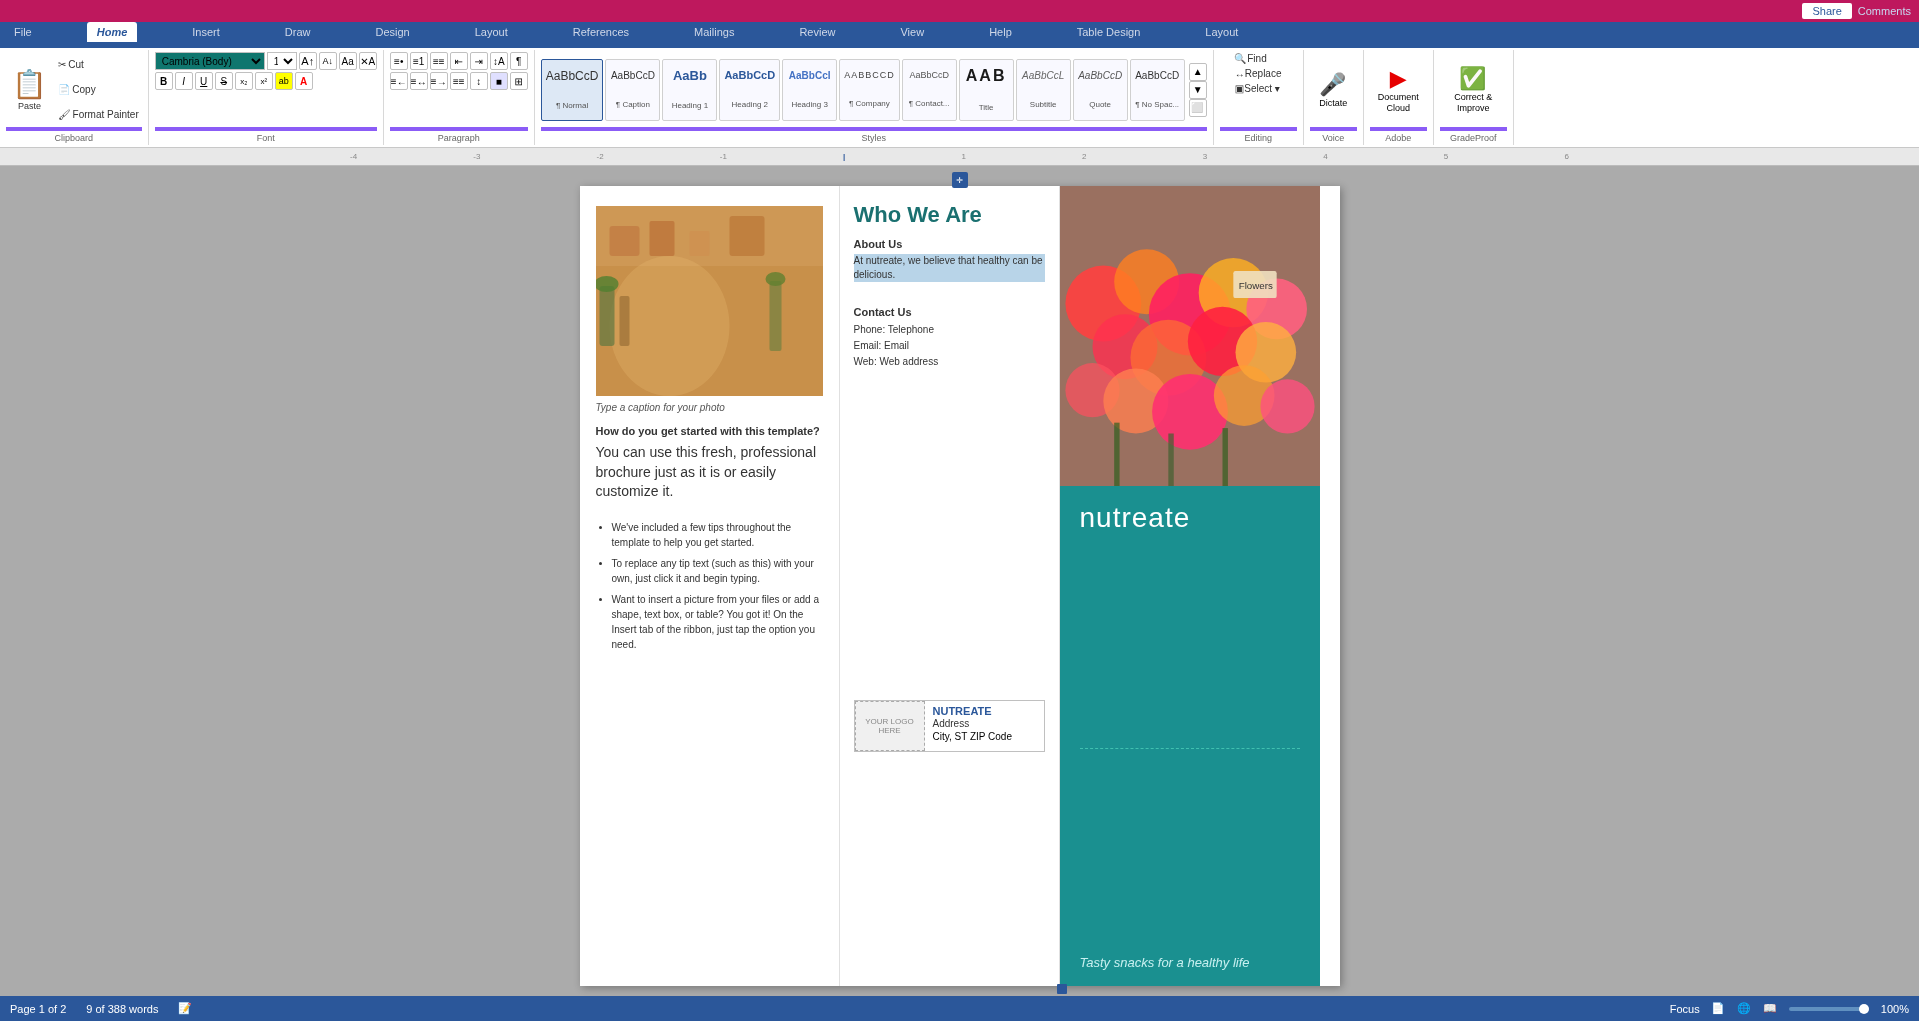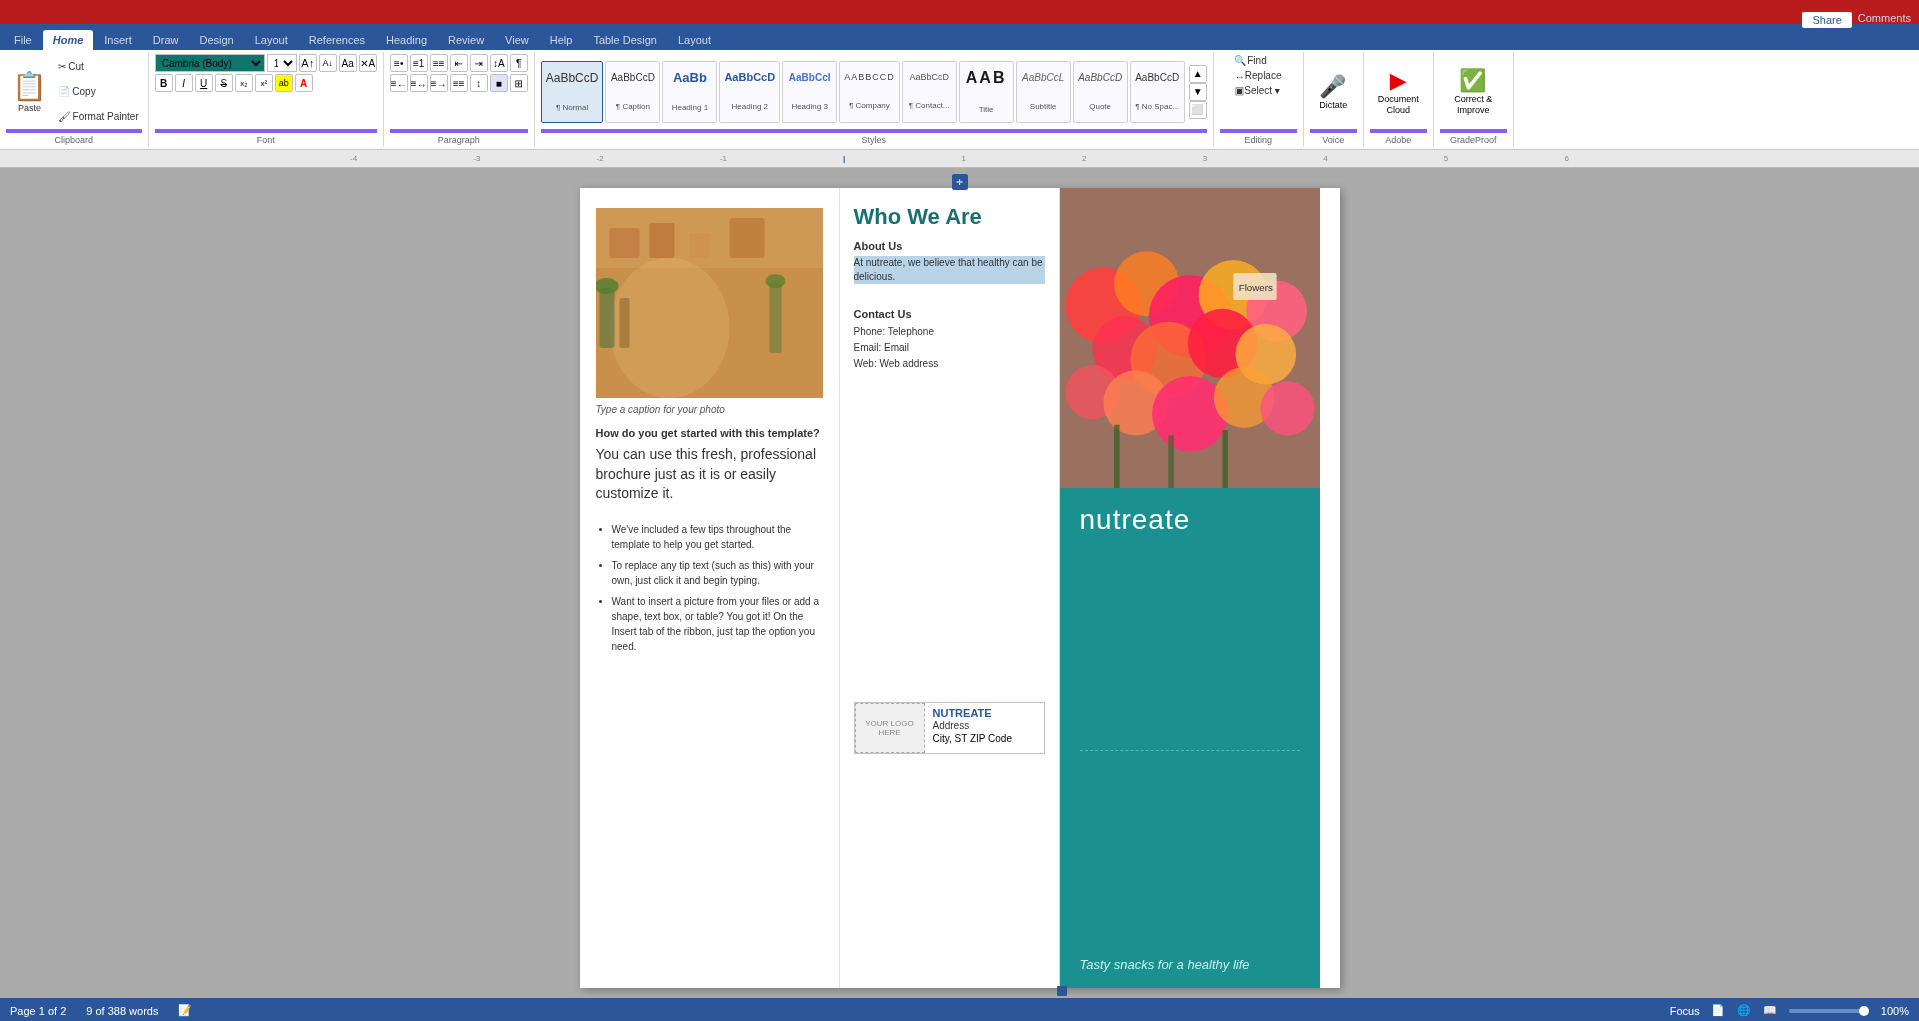--- a/index.html
+++ b/index.html
@@ -1,36 +1,37 @@
 <!DOCTYPE html>
 <html><head>
   <meta charset="utf-8">
   <style>
     * { box-sizing: border-box; margin: 0; padding: 0; }
     body { font-family: 'Segoe UI', Arial, sans-serif; font-size: 12px; background: #f0f0f0; overflow: hidden; width: 1919px; height: 1021px; }
 
     
     #title-bar {
       height: 22px;
-      background: #b91c1c;
-      display: flex;
-      align-items: flex-start;
+      background: #be185d;
+      display: flex;
+      align-items: center;
       justify-content: flex-end;
-      padding: 12px 8px;
+      padding: 0 8px;
       color: white;
       font-size: 11px;
     }
 
     
     #ribbon-tabs {
       height: 26px;
       background: #2b579a;
       display: flex;
-      align-items: flex-end;
+      align-items: flex-start;
       padding: 0 4px;
+      gap: 44px;
     }
     .ribbon-tab {
       padding: 4px 10px;
       font-size: 11px;
       color: #d0d8e8;
       cursor: pointer;
       border-radius: 3px 3px 0 0;
       margin-right: 1px;
     }
     .ribbon-tab.active {
@@ -461,21 +462,21 @@
 </div>
 
 <div id="ribbon-tabs">
   <div class="ribbon-tab">File</div>
   <div class="ribbon-tab active">Home</div>
   <div class="ribbon-tab">Insert</div>
   <div class="ribbon-tab">Draw</div>
   <div class="ribbon-tab">Design</div>
   <div class="ribbon-tab">Layout</div>
   <div class="ribbon-tab">References</div>
-  <div class="ribbon-tab">Heading</div>
+  <div class="ribbon-tab">Mailings</div>
   <div class="ribbon-tab">Review</div>
   <div class="ribbon-tab">View</div>
   <div class="ribbon-tab">Help</div>
   <div class="ribbon-tab">Table Design</div>
   <div class="ribbon-tab">Layout</div>
 </div>
 
 <div id="ribbon">
 
   <div class="ribbon-group clipboard-group">

